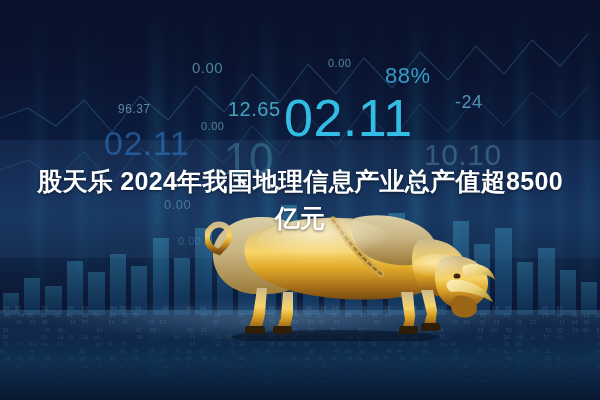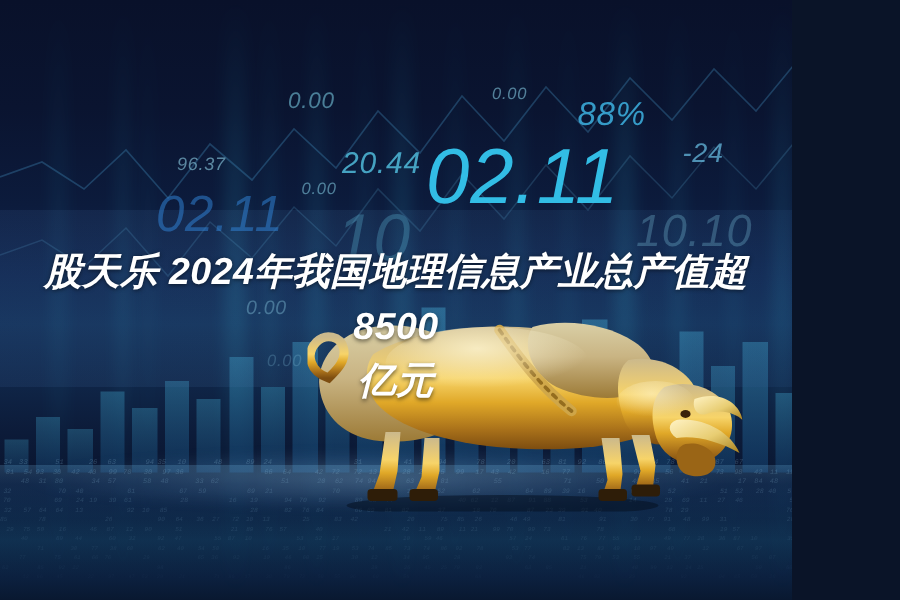--- a/index.html
+++ b/index.html
@@ -1,37 +1,36 @@
 <!DOCTYPE html>
 <html><head>
 <meta charset="utf-8">
 <style>
   * { margin:0; padding:0; box-sizing:border-box; }
   html,body { width:600px; height:400px; overflow:hidden; background:#0a1428; }
   body { font-family:"Liberation Sans","DejaVu Sans",sans-serif; }
 
   #stage{
     position:relative;
-    width:528px; height:400px;
+    width:600px; height:400px;
     overflow:hidden;
     background:
       linear-gradient(180deg,
         #09112a 0%,
         #0a1430 18%,
         #0c1b3c 34%,
         #10274f 46%,
         #123057 54%,
         #0f2547 64%,
         #0c1b39 72%,
         #0a1631 78%,
         #0c2140 84%,
         #10304f 90%,
         #0c2140 96%,
         #091830 100%);
-    font-style: italic;
   }
 
   
   .rays{ position:absolute; inset:0; }
   .ray{
     position:absolute; top:0; bottom:0;
     background:linear-gradient(180deg,rgba(40,160,200,0) 0%,rgba(50,180,215,.30) 28%,rgba(60,200,230,.42) 50%,rgba(40,150,190,.16) 74%,rgba(20,80,120,0) 100%);
     filter:blur(5px);
   }
 
@@ -159,21 +158,21 @@
       <div class="bar" style="left: 559.714px; width: 16.2857px; height: 45.2333px; opacity: 0.603333;"></div>
       <div class="bar" style="left: 581.143px; width: 16.2857px; height: 33.4333px; opacity: 0.563333;"></div>
     </div>
 
   <div class="band"></div>
 
   <div id="numbers">
       <div class="num" style="left: 192px; top: 60px; font-size: 15px; color: rgb(127, 212, 234); opacity: 0.55; font-weight: normal;">0.00</div>
       <div class="num" style="left: 328px; top: 58px; font-size: 11px; color: rgb(143, 216, 239); opacity: 0.55; font-weight: normal;">0.00</div>
       <div class="num" style="left: 118px; top: 103px; font-size: 12px; color: rgb(143, 208, 230); opacity: 0.6; font-weight: normal;">96.37</div>
-      <div class="num" style="left: 228px; top: 99px; font-size: 20px; color: rgb(86, 201, 232); opacity: 0.78; font-weight: normal;">20.44</div>
+      <div class="num" style="left: 228px; top: 99px; font-size: 20px; color: rgb(86, 201, 232); opacity: 0.78; font-weight: normal;">12.65</div>
       <div class="num" style="left: 201px; top: 121px; font-size: 11px; color: rgb(134, 207, 229); opacity: 0.55; font-weight: normal;">0.00</div>
       <div class="num" style="left: 385px; top: 65px; font-size: 22px; color: rgb(63, 184, 232); opacity: 0.82; font-weight: normal;">88%</div>
       <div class="num" style="left: 455px; top: 93px; font-size: 18px; color: rgb(105, 191, 228); opacity: 0.72; font-weight: normal;">-24</div>
       <div class="num" style="left: 104px; top: 126px; font-size: 34px; color: rgb(47, 127, 208); opacity: 0.55; font-weight: normal;">02.11</div>
       <div class="num" style="left: 284px; top: 92px; font-size: 52px; color: rgb(53, 198, 239); opacity: 0.95; font-weight: normal;">02.11</div>
       <div class="num" style="left: 224px; top: 137px; font-size: 44px; color: rgb(95, 185, 216); opacity: 0.3; font-weight: normal;">10</div>
       <div class="num" style="left: 424px; top: 140px; font-size: 30px; color: rgb(127, 198, 224); opacity: 0.3; font-weight: normal;">10.10</div>
       <div class="num" style="left: 164px; top: 198px; font-size: 13px; color: rgb(134, 196, 220); opacity: 0.42; font-weight: normal;">0.00</div>
       <div class="num" style="left: 178px; top: 236px; font-size: 11px; color: rgb(122, 182, 210); opacity: 0.28; font-weight: normal;">0.00</div>
     </div>

